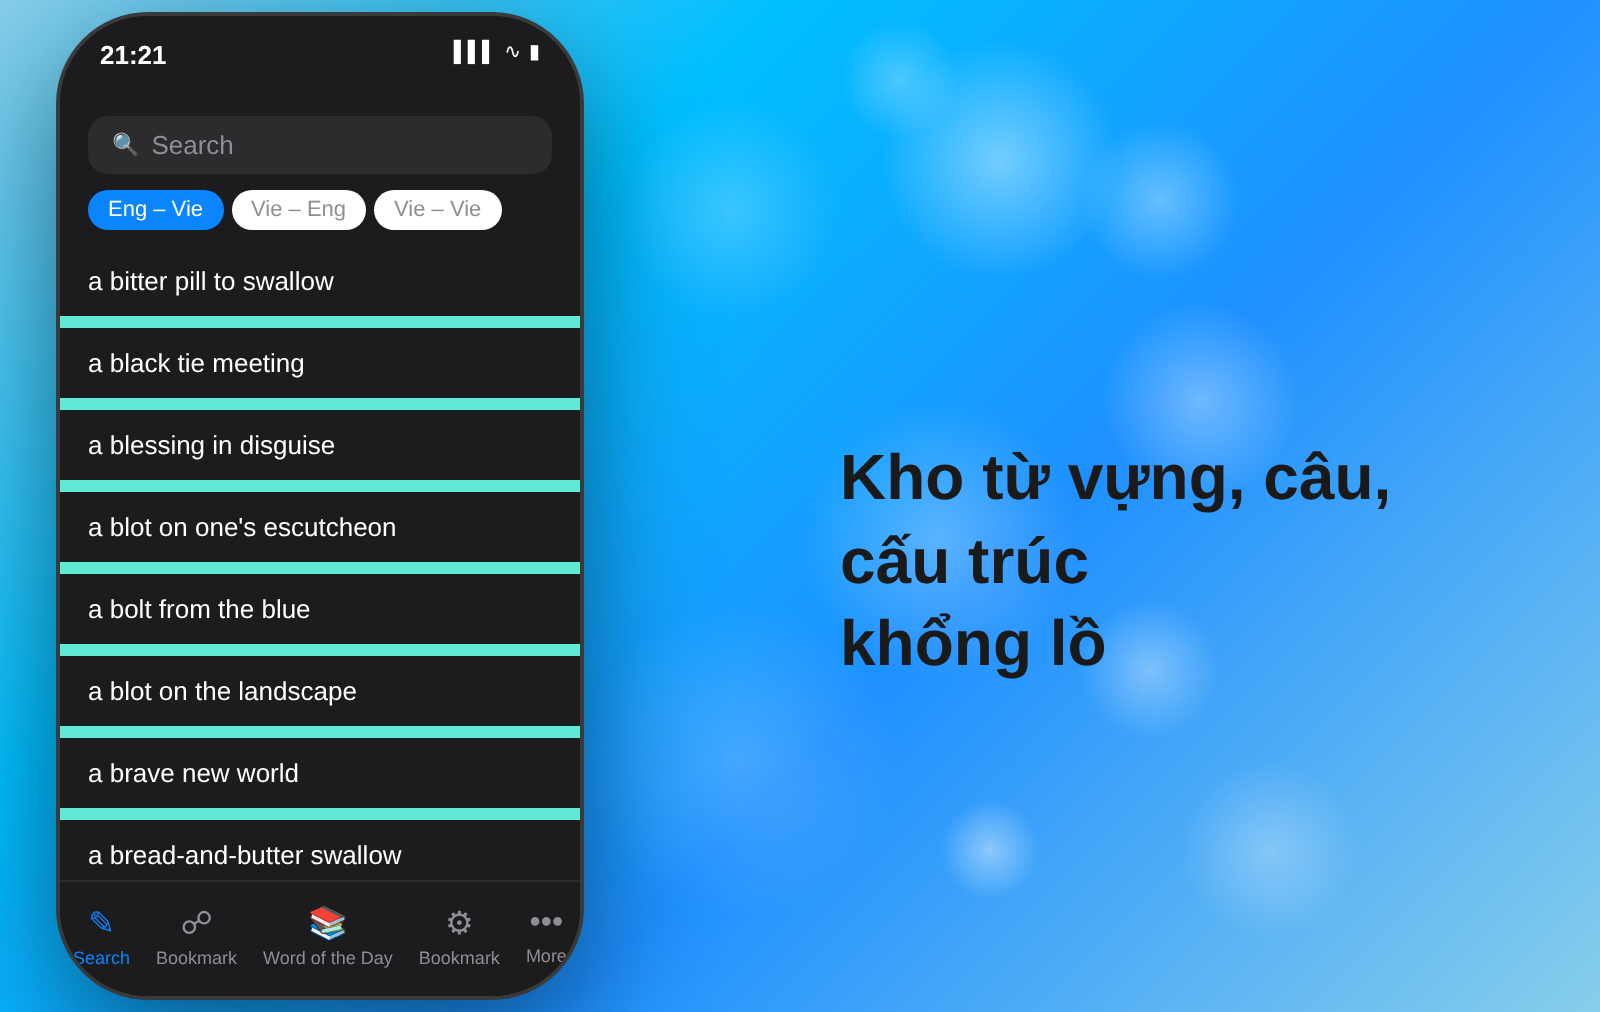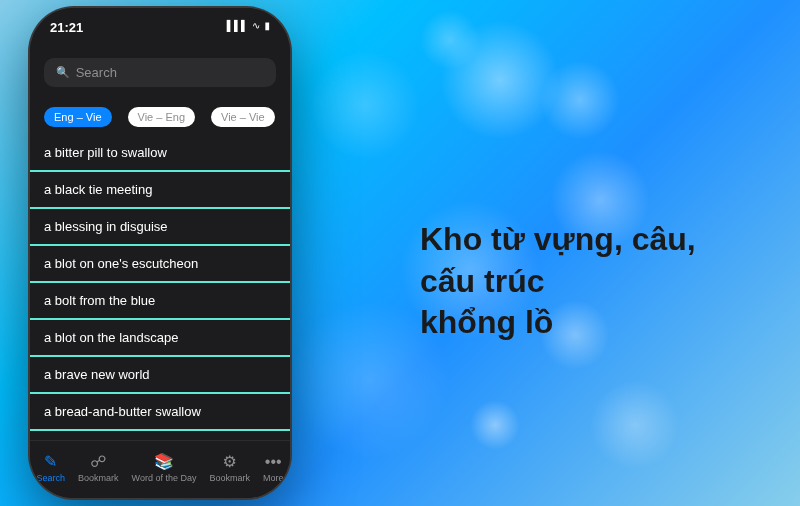--- a/index.html
+++ b/index.html
@@ -155,22 +155,22 @@
       font-size: 11px;
     }
     .search-placeholder {
       color: #8e8e93;
       font-size: 13px;
     }
 
     
     .tabs {
       display: flex;
-      margin: 12px 14px 8px;
-      gap: 16px;
+      margin: 0 14px 8px;
+      gap: 4px;
       flex-shrink: 0;
     }
     .tab {
       padding: 4px 10px;
       border-radius: 14px;
       font-size: 11px;
       color: #fff;
     }
     .tab.active {
       background: #0a84ff;
@@ -182,21 +182,21 @@
 
     
     .word-list {
       flex: 1;
       overflow: hidden;
       display: flex;
       flex-direction: column;
     }
     .word-item {
       padding: 10px 14px;
-      border-bottom: 2px solid #5eead4;
+      border-bottom: 6px solid #5eead4;
       color: #fff;
       font-size: 13px;
     }
 
     
     .bottom-bar {
       height: 58px;
       background: #1c1c1e;
       border-top: 1px solid #2c2c2e;
       display: flex;

